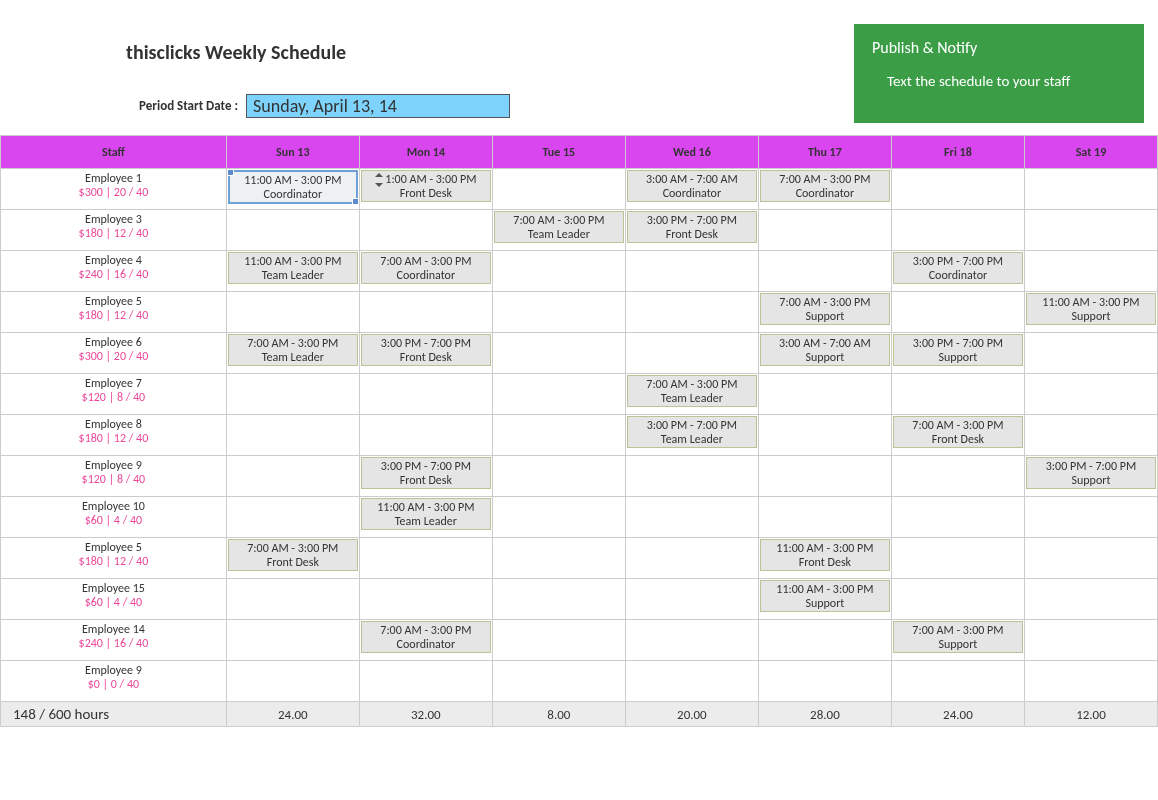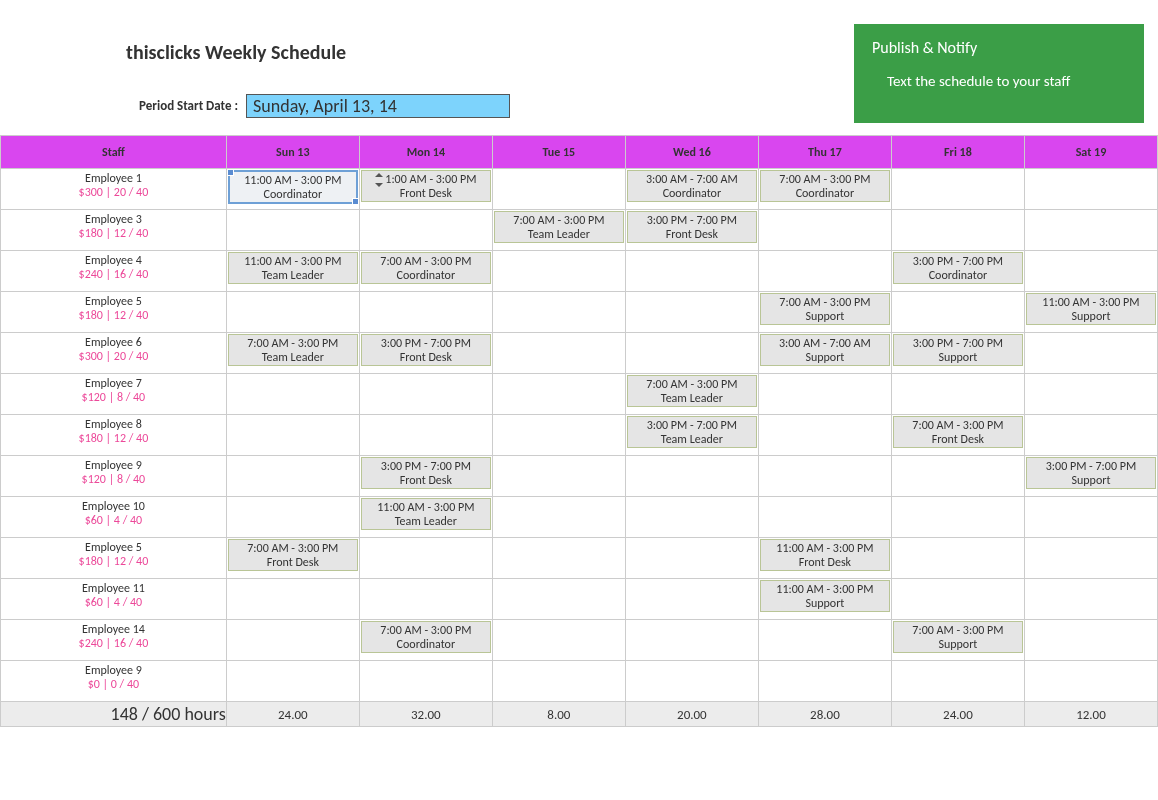--- a/index.html
+++ b/index.html
@@ -28,21 +28,21 @@
 .shift.selected .handle{position:absolute;width:5px;height:5px;background:#5a8cd1;border:1px solid #fff}
 .shift.selected .h-tl{left:-3px;top:-3px}
 .shift.selected .h-br{right:-3px;bottom:-3px}
 .stepper{width:8px;height:12px;display:inline-block;vertical-align:middle;position:relative;margin-right:2px}
 .stepper::before,.stepper::after{content:'';position:absolute;left:0;width:0;height:0;border-left:4px solid transparent;border-right:4px solid transparent}
 .stepper::before{top:-1px;border-bottom:4px solid #555}
 .stepper::after{bottom:-1px;border-top:4px solid #555}
 tbody td{height:36px;vertical-align:top}
 tbody td.empty{background:#fff}
 tfoot td{background:#ececec;height:24px;font-size:13px}
-tfoot .label-cell{text-align:right;padding-left:12px;font-size:18px}
+tfoot .label-cell{text-align:left;padding-left:12px;font-size:15px}
 </style>
 </head>
 <body>
 
 <div class="page">
   <div class="topbar">
     <div class="title-col">
       <div class="title">thisclicks Weekly Schedule</div>
       <div class="period-row">
         <div class="period-label">Period Start Date :</div>
@@ -311,21 +311,21 @@
             <div class="shift">
               <span class="time">11:00 AM - 3:00 PM</span>
               <span class="role">Front Desk</span>
             </div>
           </td>
           <td class="empty"></td>
           <td class="empty"></td>
         </tr>
         <tr>
           <td class="staff-cell">
-            <span class="staff-name">Employee 11</span>
+            <span class="staff-name">Employee 15</span>
             <span class="staff-stats">$60 | 4 / 40</span>
           </td>
           <td class="empty"></td>
           <td class="empty"></td>
           <td class="empty"></td>
           <td class="empty"></td>
           <td>
             <div class="shift">
               <span class="time">11:00 AM - 3:00 PM</span>
               <span class="role">Support</span>

